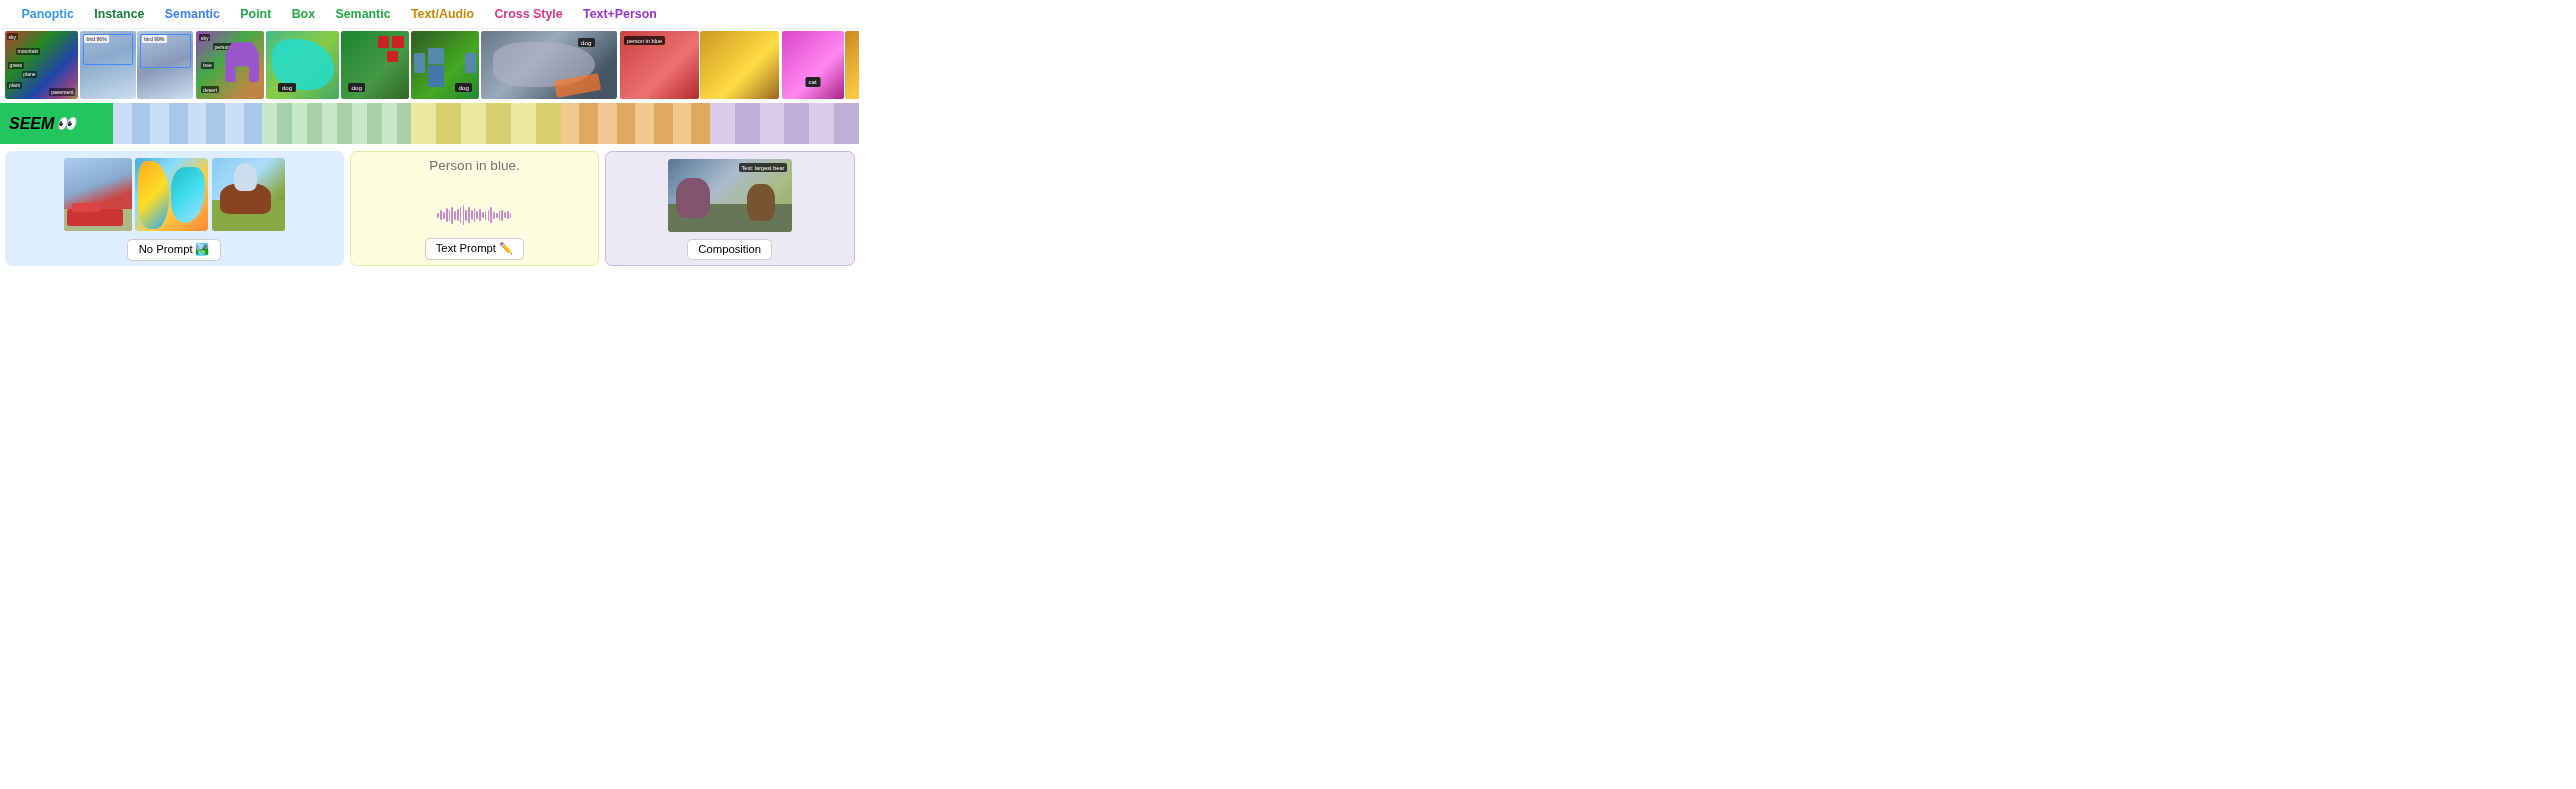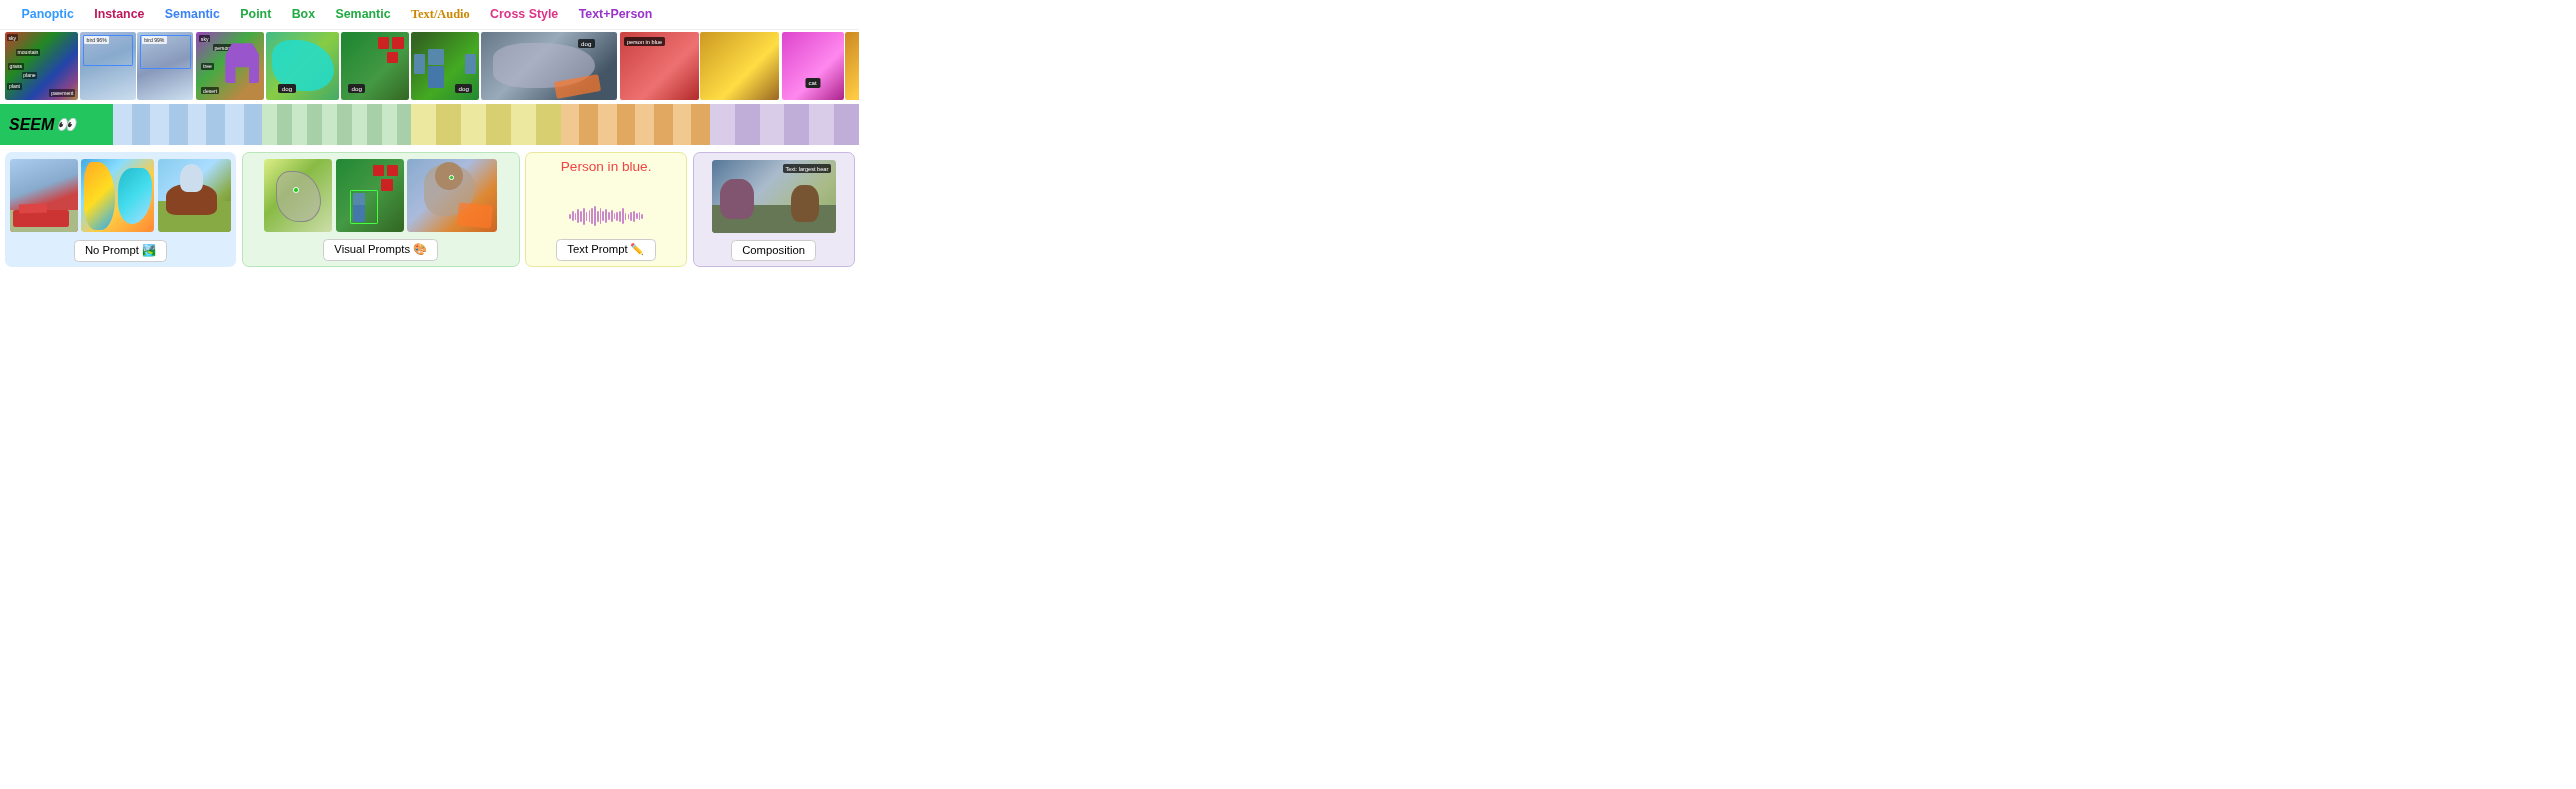--- a/index.html
+++ b/index.html
@@ -147,26 +147,26 @@
       width: 1.7px;
       background: #cc88cc;
       border-radius: 1.1px;
     }
   </style>
 </head>
 <body>
 
 <div class="top-tabs">
   <span class="top-tab" style="color:#3399ff;">Panoptic</span>
-  <span class="top-tab" style="color:#be185d;">Instance</span>
+  <span class="top-tab" style="color:#15803d;">Instance</span>
   <span class="top-tab" style="color:#3b82f6;">Semantic</span>
   <span class="top-tab" style="color:#22aa44;">Point</span>
   <span class="top-tab" style="color:#22aa44;">Box</span>
   <span class="top-tab" style="color:#22aa44;">Semantic</span>
-  <span class="top-tab" style="color:#cc8800;font-family:Liberation Serif, serif;">Text/Audio</span>
+  <span class="top-tab" style="color:#cc8800;">Text/Audio</span>
   <span class="top-tab" style="color:#dd3388;">Cross Style</span>
   <span class="top-tab" style="color:#9933cc;">Text+Person</span>
 </div>
 
 <div class="top-images-row">
 
   <div class="top-image-group">
     <div class="canvas-placeholder" style="width:73px;height:68px;background:linear-gradient(135deg,#c04030 0%,#228822 35%,#2244aa 65%,#884488 85%,#aa8844 100%);position:relative;">
       <span style="position:absolute;top:2.3px;left:2.3px;color:#fff;font-size:5.1px;background:rgba(0,0,0,0.5);padding:0.6px 1.7px;border-radius:1.1px;">sky</span>
       <span style="position:absolute;top:17px;left:11.3px;color:#fff;font-size:5.1px;background:rgba(0,0,0,0.5);padding:0.6px 1.7px;border-radius:1.1px;">mountain</span>
@@ -343,56 +343,24 @@
         <div style="position:absolute;bottom:0;left:0;right:0;height:31px;background:#88aa44;border-radius:0;"></div>
         <div style="position:absolute;bottom:17px;left:8.5px;width:51px;height:31px;background:#884422;border-radius:40% 40% 20% 20%;"></div>
         <div style="position:absolute;bottom:40px;left:22.6px;width:22.6px;height:28px;background:#ccddee;border-radius:50% 50% 30% 30%;"></div>
       </div>
     </div>
     <div class="panel-label">
       <span>No Prompt 🏞️</span>
     </div>
   </div>
 
-  <div class="panel panel-green" style="flex:3.2;">
-    <div class="panel-images">
-      <div class="canvas-placeholder" style="width:68px;height:73px;background:linear-gradient(135deg,#ddee88 0%,#88bb44 40%,#ccddaa 100%);border-radius:3.4px;position:relative;overflow:hidden;">
-
-        <div style="position:absolute;top:11.3px;left:11.3px;width:45px;height:51px;background:rgba(180,180,160,0.6);border-radius:30% 60% 40% 50%;border:1.1px solid #888;"></div>
-
-        <div style="position:absolute;top:28px;left:29px;width:5.6px;height:5.6px;background:#22cc22;border-radius:50%;border:0.8px solid #fff;"></div>
-      </div>
-      <div class="canvas-placeholder" style="width:68px;height:73px;background:linear-gradient(135deg,#228833 0%,#449944 50%,#336622 100%);border-radius:3.4px;position:relative;overflow:hidden;">
-
-        <div style="position:absolute;top:5.6px;right:5.6px;width:11.3px;height:11.3px;background:#cc2222;border-radius:1.1px;"></div>
-        <div style="position:absolute;top:5.6px;right:20px;width:11.3px;height:11.3px;background:#cc2222;border-radius:1.1px;"></div>
-        <div style="position:absolute;top:20px;right:11.3px;width:11.3px;height:11.3px;background:#cc2222;border-radius:1.1px;"></div>
-
-        <div style="position:absolute;top:31px;left:14px;width:28px;height:34px;border:1.1px solid #44ff44;border-radius:1.1px;"></div>
-
-        <div style="position:absolute;top:34px;left:17px;width:12.4px;height:12.4px;background:#5588aa;border-radius:1.1px;"></div>
-        <div style="position:absolute;top:46px;left:17px;width:12.4px;height:17px;background:#4477aa;border-radius:1.1px;"></div>
-      </div>
-      <div class="canvas-placeholder" style="width:90px;height:73px;background:linear-gradient(135deg,#88aacc 0%,#aabbdd 40%,#dd8833 70%,#cc6622 100%);border-radius:3.4px;position:relative;overflow:hidden;">
-
-        <div style="position:absolute;top:5.6px;left:17px;width:51px;height:51px;background:rgba(180,160,140,0.7);border-radius:40% 50% 60% 40%;"></div>
-        <div style="position:absolute;top:2.8px;left:28px;width:28px;height:28px;background:#aa8866;border-radius:50%;"></div>
-
-        <div style="position:absolute;top:16px;left:42px;width:4.5px;height:4.5px;background:#22cc22;border-radius:50%;border:0.8px solid #fff;"></div>
-        <div style="position:absolute;bottom:5.6px;right:5.6px;width:34px;height:22.6px;background:rgba(255,120,40,0.7);border-radius:2.3px;transform:rotate(5deg);"></div>
-      </div>
-    </div>
-    <div class="panel-label">
-      <span>Visual Prompts 🎨</span>
-    </div>
-  </div>
 
   <div class="panel panel-yellow" style="flex:1.8;min-width:113px;">
     <div style="flex:1;display:flex;flex-direction:column;align-items:center;justify-content:center;gap:5.6px;">
-      <div style="font-size:13.6px;font-weight:500;color:#ef4444;text-align:center;margin-bottom:20px;">
+      <div style="font-size:13.6px;font-weight:500;color:#737373;text-align:center;margin-bottom:20px;">
         Person in blue.
       </div>
 
       <div class="waveform">
         <div class="waveform-bar" style="height:4.5px;"></div>
         <div class="waveform-bar" style="height:10.2px;"></div>
         <div class="waveform-bar" style="height:6.8px;"></div>
         <div class="waveform-bar" style="height:14px;"></div>
         <div class="waveform-bar" style="height:11.3px;"></div>
         <div class="waveform-bar" style="height:17px;"></div>

